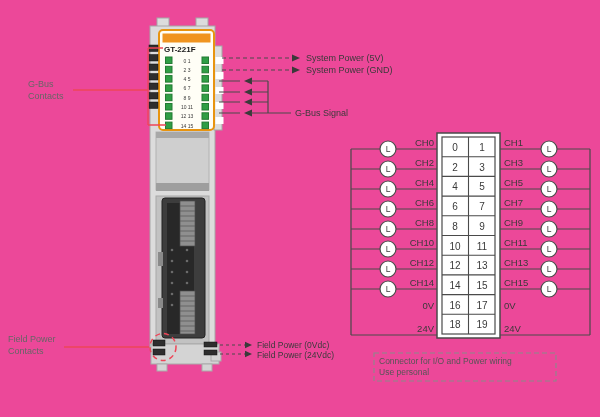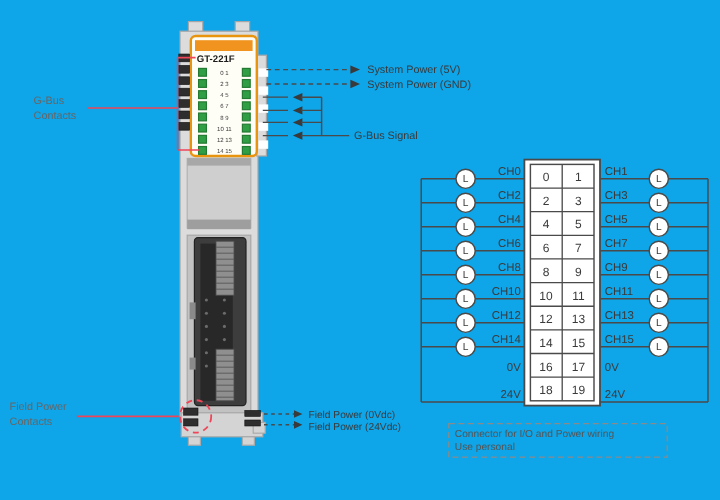--- a/index.html
+++ b/index.html
@@ -1,16 +1,16 @@
 <!DOCTYPE html>
 <html><head>
 <meta charset="utf-8">
 <style>
   html,body{margin:0;padding:0;background:#fff;}
-  .canvas{position:relative;width:600px;height:417px;background:#0ea5e9;overflow:hidden;
+  .canvas{position:relative;width:600px;height:417px;background:#ec4899;overflow:hidden;
           font-family:"Liberation Sans",sans-serif;}
   svg text{font-family:"Liberation Sans",sans-serif;fill:#3a3a3a;}
   .t5 {font-size:5px;}
   .t85{font-size:8.5px;}
   .t9 {font-size:9px;}
   .t95{font-size:9.5px;}
   .t10{font-size:10px;}
   .t8b{font-size:8px;font-weight:bold;fill:#1a1a1a;}
   .gray{fill:#666;}
   .note{fill:#555;}

